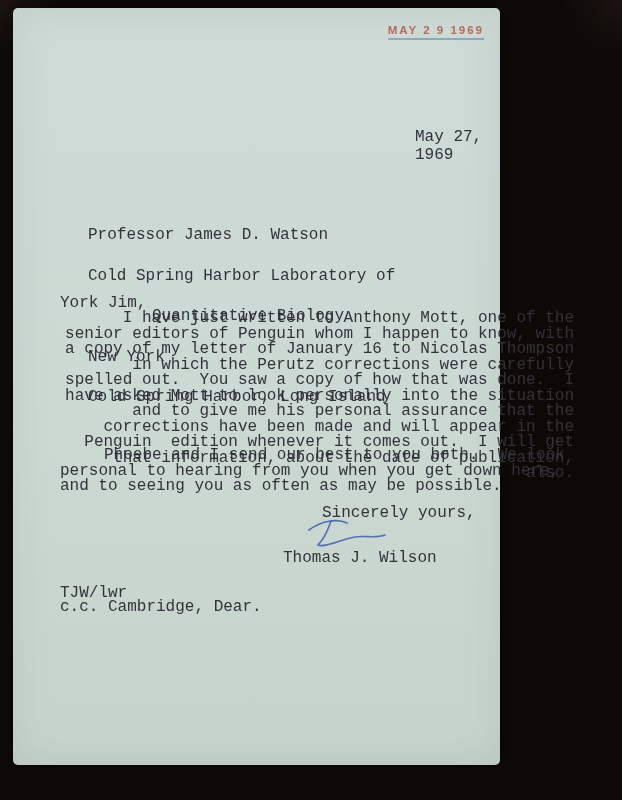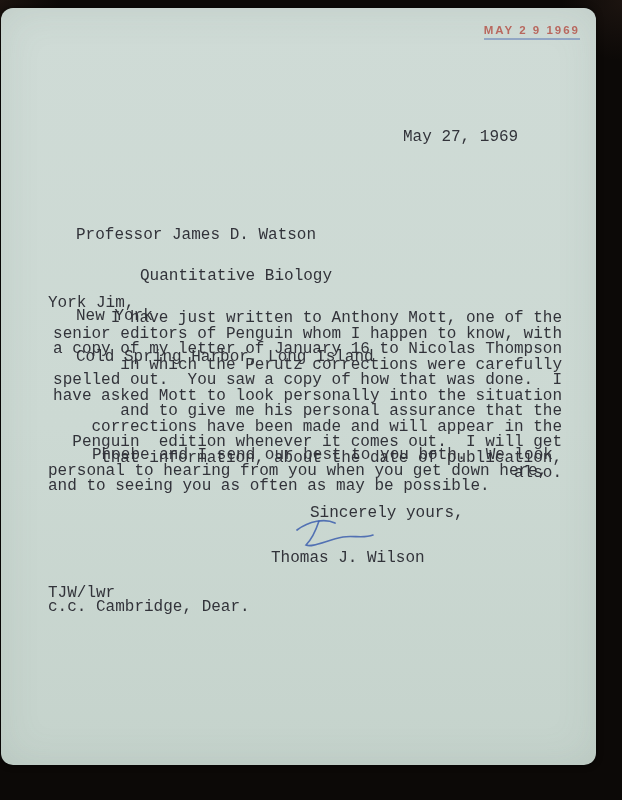--- a/index.html
+++ b/index.html
@@ -11,24 +11,24 @@
     overflow:hidden;
   }
   .scan{
     position:absolute;left:0;top:0;width:622px;height:800px;
     background:
       radial-gradient(circle at 0 0, #1c1410 0%, rgba(0,0,0,0) 6%),
       radial-gradient(circle at 100% 0, #1c1410 0%, rgba(0,0,0,0) 6%),
       #0c0907;
   }
   .paper{
-    position:absolute;left:1px;top:8px;width:595px;height:757px;
+    position:absolute;left:13px;top:8px;width:487px;height:757px;
     background:linear-gradient(180deg,#cfdbd6 0%,#ccd9d3 55%,#c5d3cc 100%);
     box-shadow:0 0 6px rgba(0,0,0,.6), inset 0 0 40px rgba(90,110,100,.12);
-    border-radius:12px;
+    border-radius:5px;
   }
   .stamp{
     position:absolute;right:16px;top:16px;
     color:#b5544a;
     font-family:"Liberation Sans","DejaVu Sans",sans-serif;
     font-weight:bold;font-size:11.5px;letter-spacing:2px;
     opacity:.85;
     border-bottom:2px solid rgba(76,108,176,.55);
     padding-bottom:2px;
   }
@@ -55,20 +55,21 @@
 
 <div class="scan">
   <div class="paper">
 
     <div class="stamp">MAY 2 9 1969</div>
 
     <div class="typed date-line">May 27, 1969</div>
 
     <div class="typed address">
       <div>Professor James D. Watson</div>
+      <div>Cold Spring Harbor Laboratory of</div>
       <div class="indent">Quantitative Biology</div>
       <div>New York</div>
       <div>Cold Spring Harbor, Long Island</div>
     </div>
 
     <div class="typed salutation">York Jim,</div>
 
     <div class="typed para para1">I have just written to Anthony Mott, one of the senior editors of Penguin whom I happen to know, with a copy of my letter of January 16 to Nicolas Thompson in which the Perutz corrections were carefully spelled out.  You saw a copy of how that was done.  I have asked Mott to look personally into the situation and to give me his personal assurance that the corrections have been made and will appear in the Penguin  edition whenever it comes out.  I will get that information, about the date of publication, also.</div>
 
     <div class="typed para para2">Phoebe and I send our best to you both.  We look personal to hearing from you when you get down here, and to seeing you as often as may be possible.</div>

